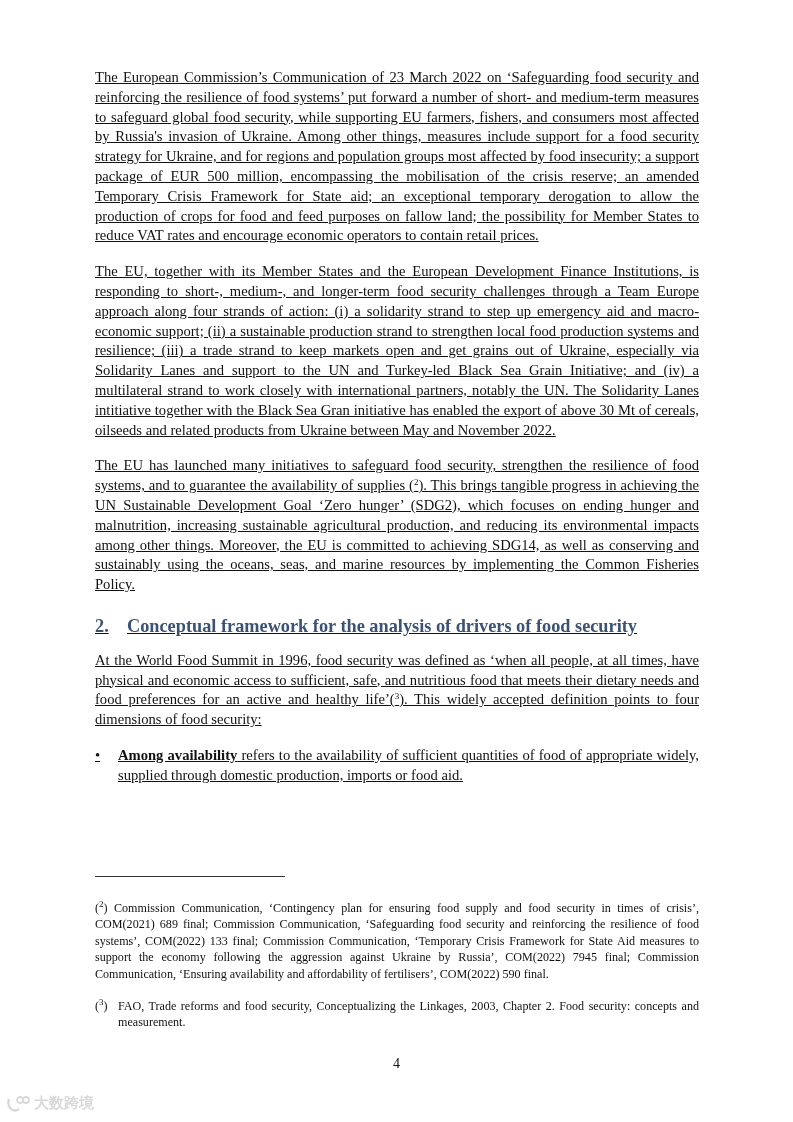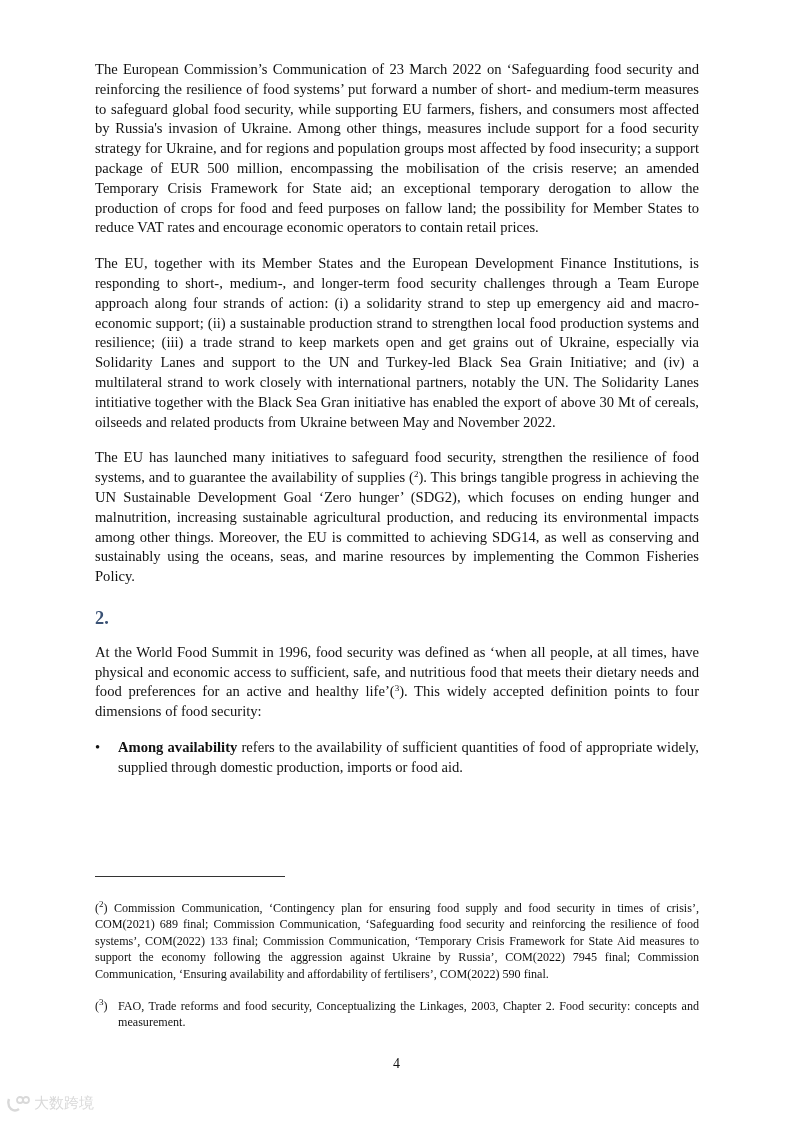--- a/index.html
+++ b/index.html
@@ -1,20 +1,20 @@
 <!DOCTYPE html>
 <html><head>
 <meta charset="utf-8">
 <style>
   html, body { margin: 0; padding: 0; background: #ffffff; }
   body { width: 793px; height: 1122px; position: relative; overflow: hidden; }
   .page {
-    position: absolute; left: 95px; top: 60px; width: 604px;
+    position: absolute; left: 95px; top: 68px; width: 604px;
     font-family: "Liberation Serif", serif; font-size: 14.6px; line-height: 19.8px;
-    color: #111111; text-align: justify;
+    color: #111111; text-align: justify; text-decoration: underline;
   }
   .para { margin: 0 0 16px 0; }
   .heading {
     font-family: "Liberation Serif", serif; font-weight: bold; font-size: 18.3px;
     color: #3b5275; margin: 22px 0 14px 0; display: flex; text-align: left;
   }
   .heading .num { width: 32px; flex: none; }
   .bullet { display: flex; margin: 0 0 16px 0; }
   .bullet .dot { width: 23px; flex: none; padding-left: 0; }
   .bullet .body { flex: 1; }
@@ -27,34 +27,35 @@
   }
   .fn { margin: 16px 0 14px 0; }
   .fn3 { display: flex; }
   .fn3 .mark { width: 23px; flex: none; }
   .pagenum {
     position: absolute; left: 0; width: 793px; top: 1056px; text-align: center;
     font-family: "Liberation Serif", serif; font-size: 14px; color: #111;
   }
   .watermark {
     position: absolute; left: 6px; top: 1094px; display: flex; align-items: center;
-    color: #d9d9d9; font-family: "DejaVu Sans", sans-serif; font-size: 15px; font-weight: normal;
+    color: #d9d9d9; font-family: "DejaVu Sans", sans-serif; font-size: 15px; font-weight: bold;
   }
   .watermark .logo { width: 24px; height: 18px; margin-right: 4px; }
 </style>
 </head>
 <body>
 
 <div class="page">
   <p class="para">The European Commission’s Communication of  23 March 2022 on ‘Safeguarding food security and reinforcing the resilience of food systems’ put forward a number of short- and medium-term measures to safeguard global food security, while supporting EU farmers, fishers, and consumers most affected by Russia's invasion of Ukraine. Among other things, measures include support for a food security strategy for Ukraine, and for regions and population groups most affected by food insecurity; a support package of EUR 500 million, encompassing the mobilisation of the crisis reserve; an amended Temporary Crisis Framework for State aid; an exceptional temporary derogation to allow the production of crops for food and feed purposes on fallow land; the possibility for Member States to reduce VAT rates and encourage economic operators to contain retail prices.</p>
   <p class="para">The EU, together with its Member States and the European Development Finance Institutions, is responding to short-, medium-, and longer-term food security challenges through a Team Europe approach along four strands of action: (i) a solidarity strand to step up emergency aid and macro-economic support; (ii) a sustainable production strand to strengthen local food production systems and resilience; (iii) a trade strand to keep markets open and get grains out of Ukraine, especially via Solidarity Lanes and support to the UN and Turkey-led Black Sea Grain Initiative; and (iv) a multilateral strand to work closely with international partners, notably the UN. The Solidarity Lanes intitiative together with the Black Sea Gran initiative has enabled the export of above 30 Mt of cereals, oilseeds and related products from Ukraine between May and November 2022.</p>
   <p class="para"><span>The EU has launched many initiatives to safeguard food security, strengthen the resilience of food systems, and to guarantee the availability of supplies (</span><sup>2</sup><span>). This brings tangible progress in achieving the UN Sustainable Development Goal ‘Zero hunger’ (SDG2), which focuses on ending hunger and malnutrition, increasing sustainable agricultural production, and reducing its environmental impacts among other things. Moreover, the EU is committed to achieving SDG14, as well as conserving and sustainably using the oceans, seas, and marine resources by implementing the Common Fisheries Policy.</span></p>
 
   <h2 class="heading">
     <span class="num">2.</span>
+    <span>Conceptual framework for the analysis of drivers of food security</span>
   </h2>
 
   <p class="para"><span>At the World Food Summit in 1996, food security was defined as ‘when all people, at all times, have physical and economic access to sufficient, safe, and nutritious food that meets their dietary needs and food preferences for an active and healthy life’(</span><sup>3</sup><span>). This widely accepted definition points to four dimensions of food security:</span></p>
 
   <div class="bullet">
     <span class="dot">•</span>
     <span class="body"><b>Among availability</b><span> refers to the availability of sufficient quantities of food of appropriate widely, supplied through domestic production, imports or food aid.</span></span>
   </div>
 </div>
 

